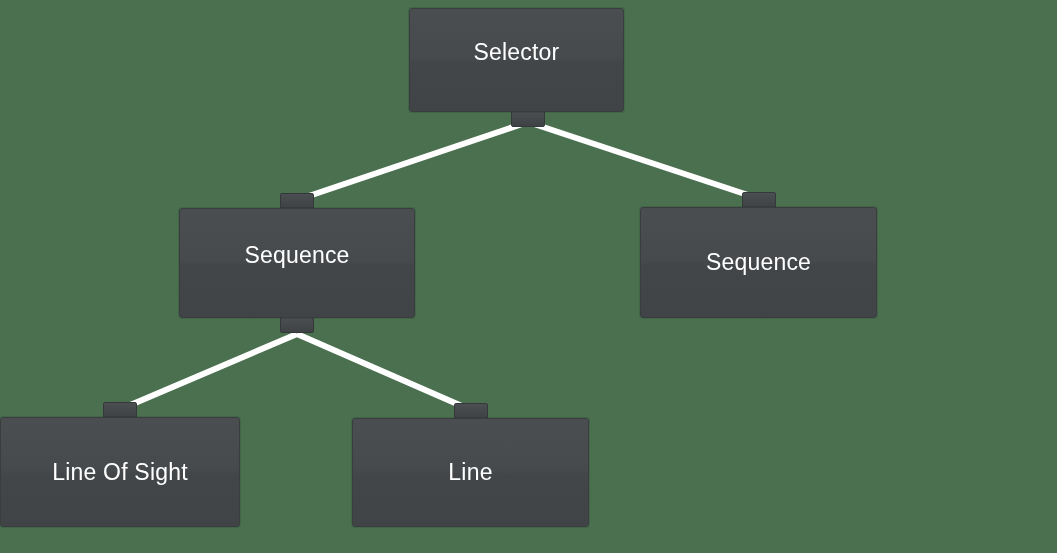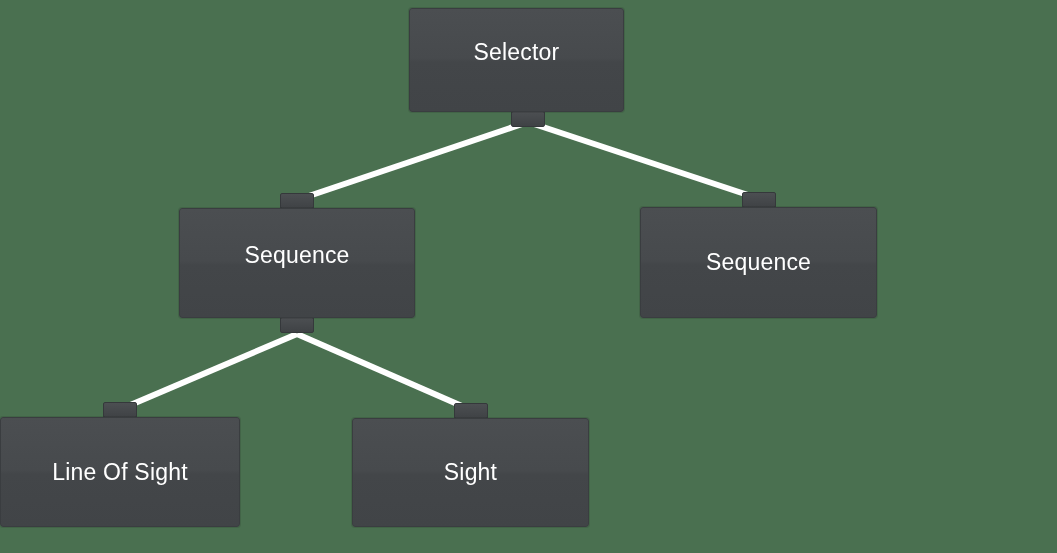--- a/index.html
+++ b/index.html
@@ -82,17 +82,17 @@
       <div class="tab" style="left: 741.5px; top: 192px; width: 34px; height: 16px;"></div>
       <div class="node" style="left: 640px; top: 207px; width: 237px; height: 111px;">
         <div class="node-label">Sequence</div>
       </div>
       <div class="tab" style="left: 103px; top: 402px; width: 34px; height: 16px;"></div>
       <div class="node" style="left: 0px; top: 417px; width: 240px; height: 110px; align-items: center;">
         <div class="node-label">Line Of Sight</div>
       </div>
       <div class="tab" style="left: 453.5px; top: 403px; width: 34px; height: 16px;"></div>
       <div class="node" style="left: 352px; top: 418px; width: 237px; height: 109px;">
-        <div class="node-label">Sight</div>
+        <div class="node-label">Line</div>
       </div>
     </div>
 
 </div>
 
 </body></html>

